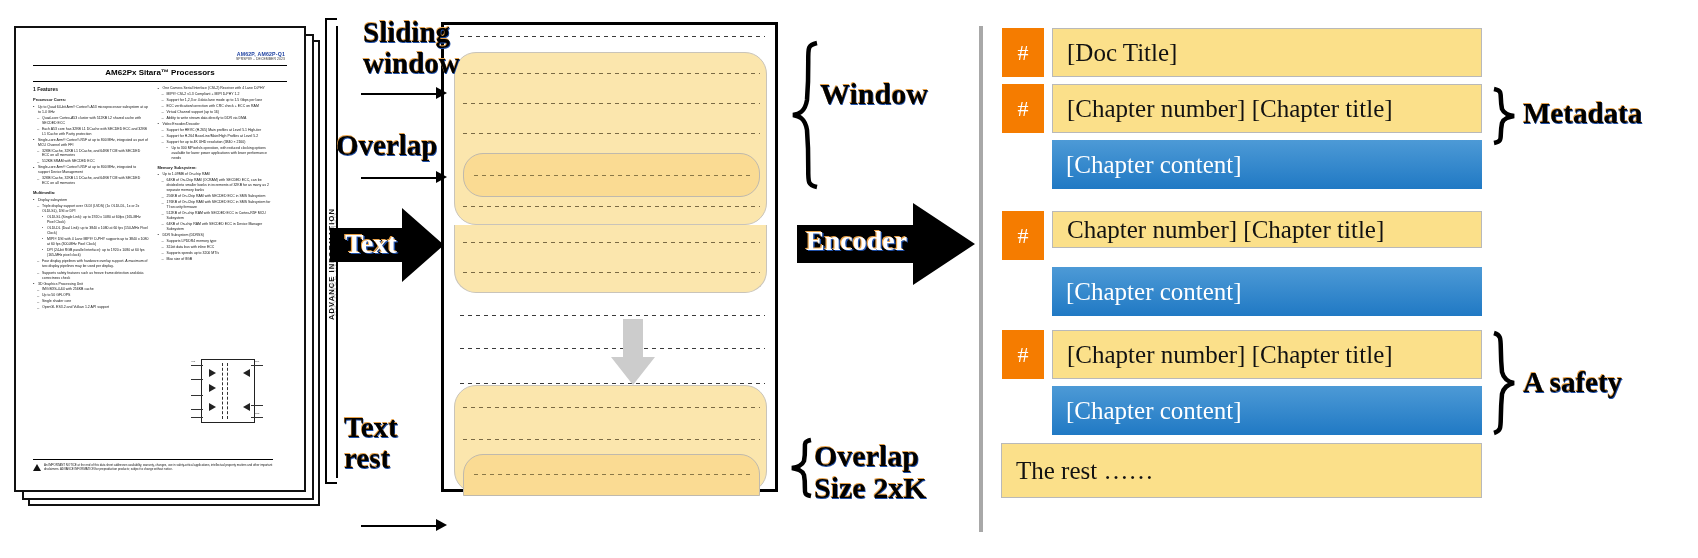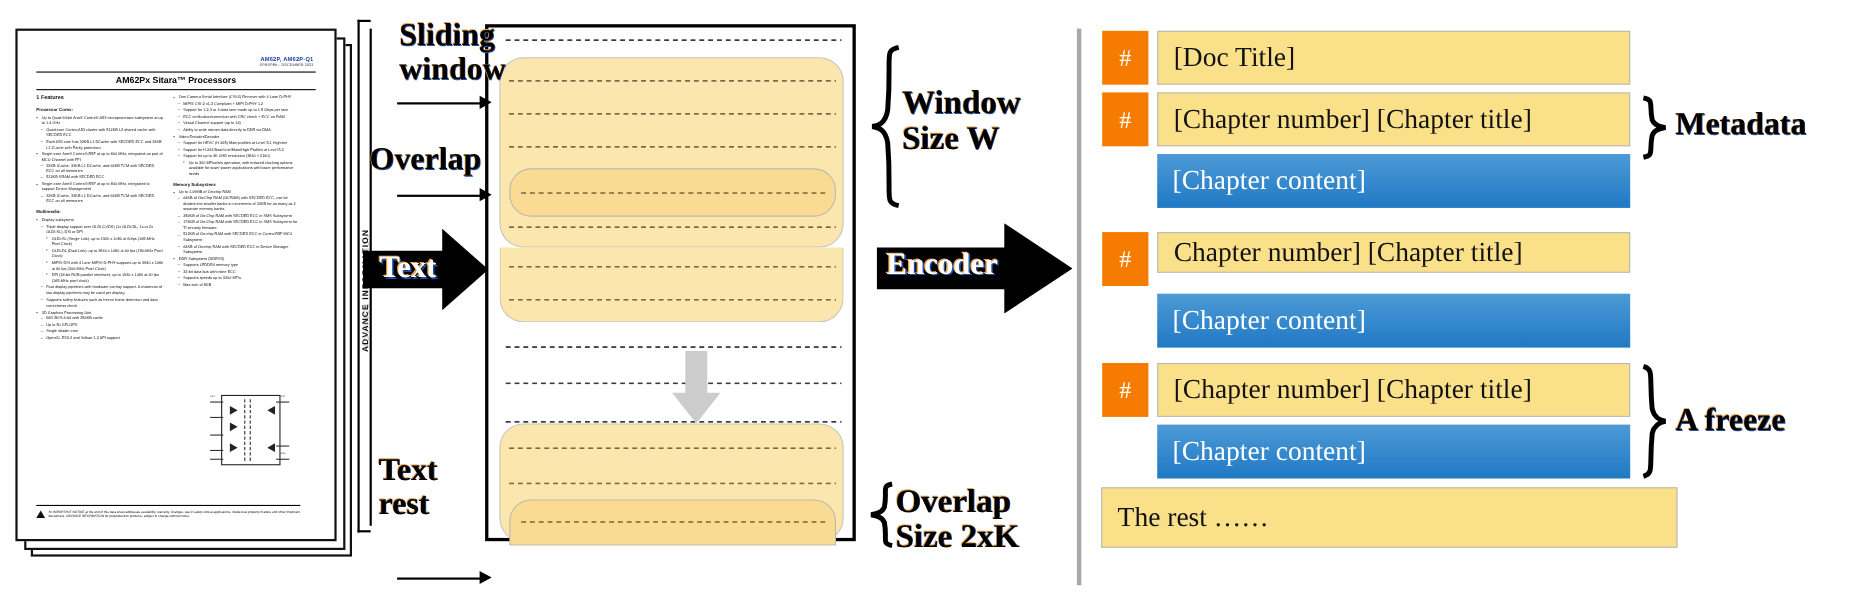--- a/index.html
+++ b/index.html
@@ -318,21 +318,20 @@
   <svg class="blkarrow" style="left:330px;top:208px;width:114px;height:74px;" viewBox="0 0 114 74">
     <polygon points="0,20 72,20 72,0 114,37 72,74 72,54 0,54" fill="#000"></polygon>
   </svg>
   <div style="position:absolute;left:345px;top:228px;font-family:'Liberation Serif',serif;font-weight:bold;font-size:28px;color:#fff;text-shadow:-1.2px -1.2px 0 #e8a24a,1.4px 1.4px 0 #1f4fa8;">Text</div>
 
   <svg class="brace" style="left:789px;top:40px;width:32px;height:150px;" viewBox="0 0 32 150" preserveAspectRatio="none">
     <path d="M28 3 C14 6, 22 10, 18 60 C16 72, 10 74, 4 75 C10 76, 16 78, 18 90 C22 140, 14 144, 28 147" fill="none" stroke="#000" stroke-width="4.5"></path>
   </svg>
   <div class="lbl" style="left:820px;top:78px;font-size:30px;width:170px;">
     <div>Window</div>
-    <div>Size W</div>
   </div>
 
   <svg class="brace" style="left:789px;top:437px;width:26px;height:62px;" viewBox="0 0 26 62" preserveAspectRatio="none">
     <path d="M22 3 C12 5, 18 8, 15 24 C13 29, 8 30, 3 31 C8 32, 13 33, 15 38 C18 54, 12 57, 22 59" fill="none" stroke="#000" stroke-width="4.5"></path>
   </svg>
   <div class="lbl" style="left:814px;top:440px;font-size:30px;width:180px;">
     <div>Overlap</div>
     <div>Size 2xK</div>
   </div>
 
@@ -376,31 +375,31 @@
     <span>#</span>
   </div>
   <div class="bar-y" style="left:1052px;top:330px;width:430px;height:49px;">
     <span>[Chapter number] [Chapter title]</span>
   </div>
 
   <div class="bar-b" style="left:1052px;top:386px;width:430px;height:49px;">
     <span>[Chapter content]</span>
   </div>
 
-  <div class="bar-y" style="left:1001px;top:443px;width:524px;height:55px;text-align:center;">
+  <div class="bar-y" style="left:1001px;top:443px;width:481px;height:55px;text-align:center;">
     <span>The rest ……</span>
   </div>
 
   <svg class="brace" style="left:1490px;top:86px;width:26px;height:60px;" viewBox="0 0 26 60" preserveAspectRatio="none">
     <path d="M4 3 C14 5, 9 8, 12 23 C14 28, 19 29, 24 30 C19 31, 14 32, 12 37 C9 52, 14 55, 4 57" fill="none" stroke="#000" stroke-width="4.5"></path>
   </svg>
   <div class="lbl" style="left:1523px;top:98px;font-size:29px;">
     <div>Metadata</div>
   </div>
 
   <svg class="brace" style="left:1490px;top:330px;width:26px;height:106px;" viewBox="0 0 26 106" preserveAspectRatio="none">
     <path d="M4 3 C14 6, 9 11, 12 42 C14 50, 19 52, 24 53 C19 54, 14 56, 12 64 C9 95, 14 100, 4 103" fill="none" stroke="#000" stroke-width="4.5"></path>
   </svg>
   <div class="lbl" style="left:1523px;top:367px;font-size:29px;">
-    <div>A freeze</div>
+    <div>A safety</div>
   </div>
 
 </div>
 
 </body></html>

